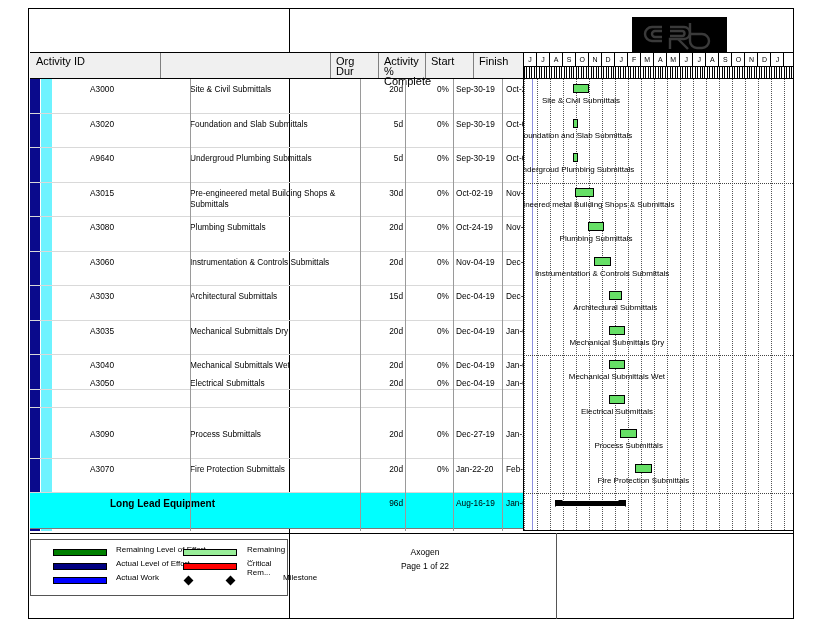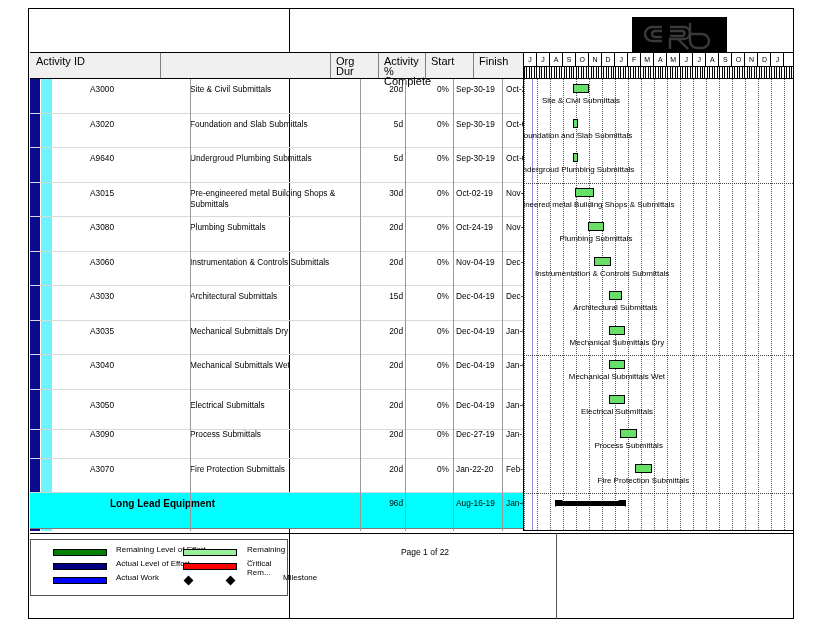--- a/index.html
+++ b/index.html
@@ -269,21 +269,21 @@
           <div class="cell c-finish">Jan-03-20</div>
         </div>
         <div class="row" style="top: 276px; height: 34.5px;">
           <div class="cell c-id">A3040</div>
           <div class="cell c-name">Mechanical Submittals Wet</div>
           <div class="cell c-dur">20d</div>
           <div class="cell c-pct">0%</div>
           <div class="cell c-start">Dec-04-19</div>
           <div class="cell c-finish">Jan-03-20</div>
         </div>
-        <div class="row" style="top: 316px; height: 34.5px;">
+        <div class="row" style="top: 294px; height: 34.5px;">
           <div class="cell c-id">A3050</div>
           <div class="cell c-name">Electrical Submittals</div>
           <div class="cell c-dur">20d</div>
           <div class="cell c-pct">0%</div>
           <div class="cell c-start">Dec-04-19</div>
           <div class="cell c-finish">Jan-03-20</div>
         </div>
         <div class="row" style="top: 345px; height: 34.5px;">
           <div class="cell c-id">A3090</div>
           <div class="cell c-name">Process Submittals</div>
@@ -542,16 +542,17 @@
         <div class="lg-row" style="left: 216px; top: 5px;">Remaining ...</div>
         <div class="swatch" style="left: 152px; top: 23px; background: rgb(255, 0, 0);"></div>
         <div class="lg-row" style="left: 216px; top: 19px;">Critical Rem...</div>
         <div class="diamond" style="left: 154px; top: 37px; background: rgb(0, 0, 0);"></div>
         <div class="diamond" style="left: 196px; top: 37px; background: rgb(0, 0, 0);"></div>
         <div class="lg-row" style="left: 216px; top: 33px; padding-left: 36px;">Milestone</div>
       </div>
   </div>
 
   <div class="foot-center">
+    <div>Axogen</div>
     <div>Page 1 of 22</div>
   </div>
 
 </div>
 
 </body></html>

